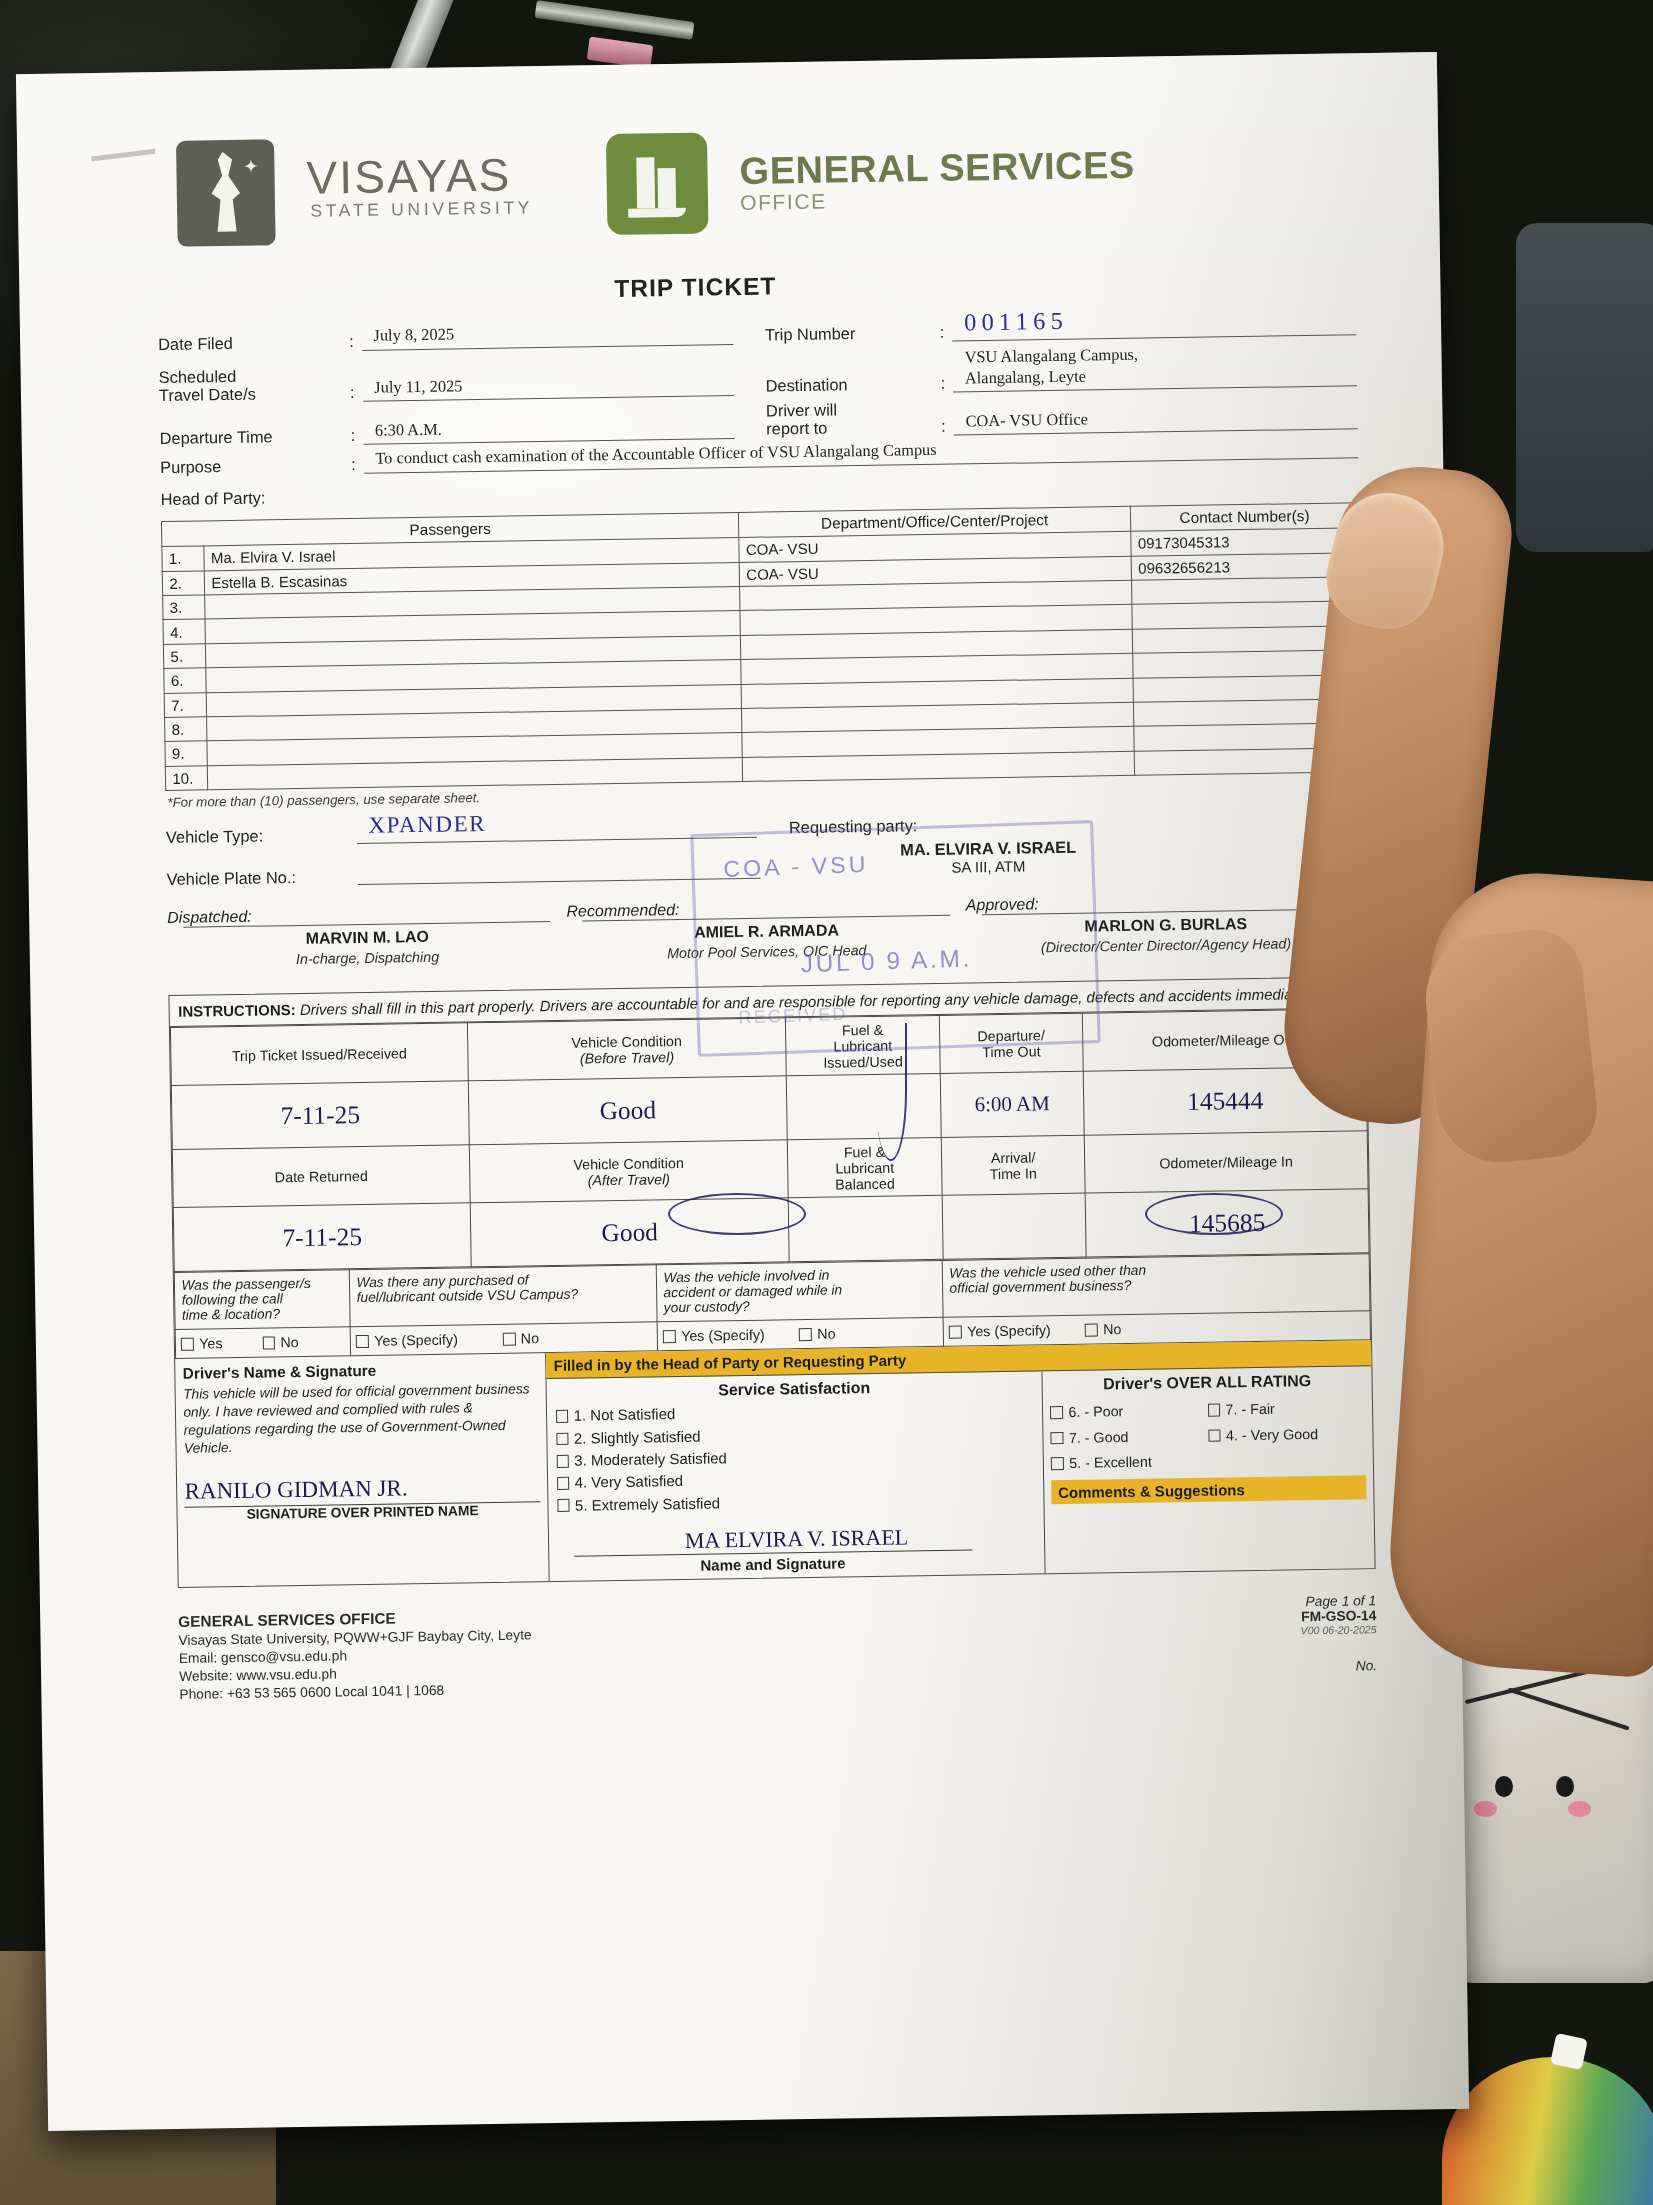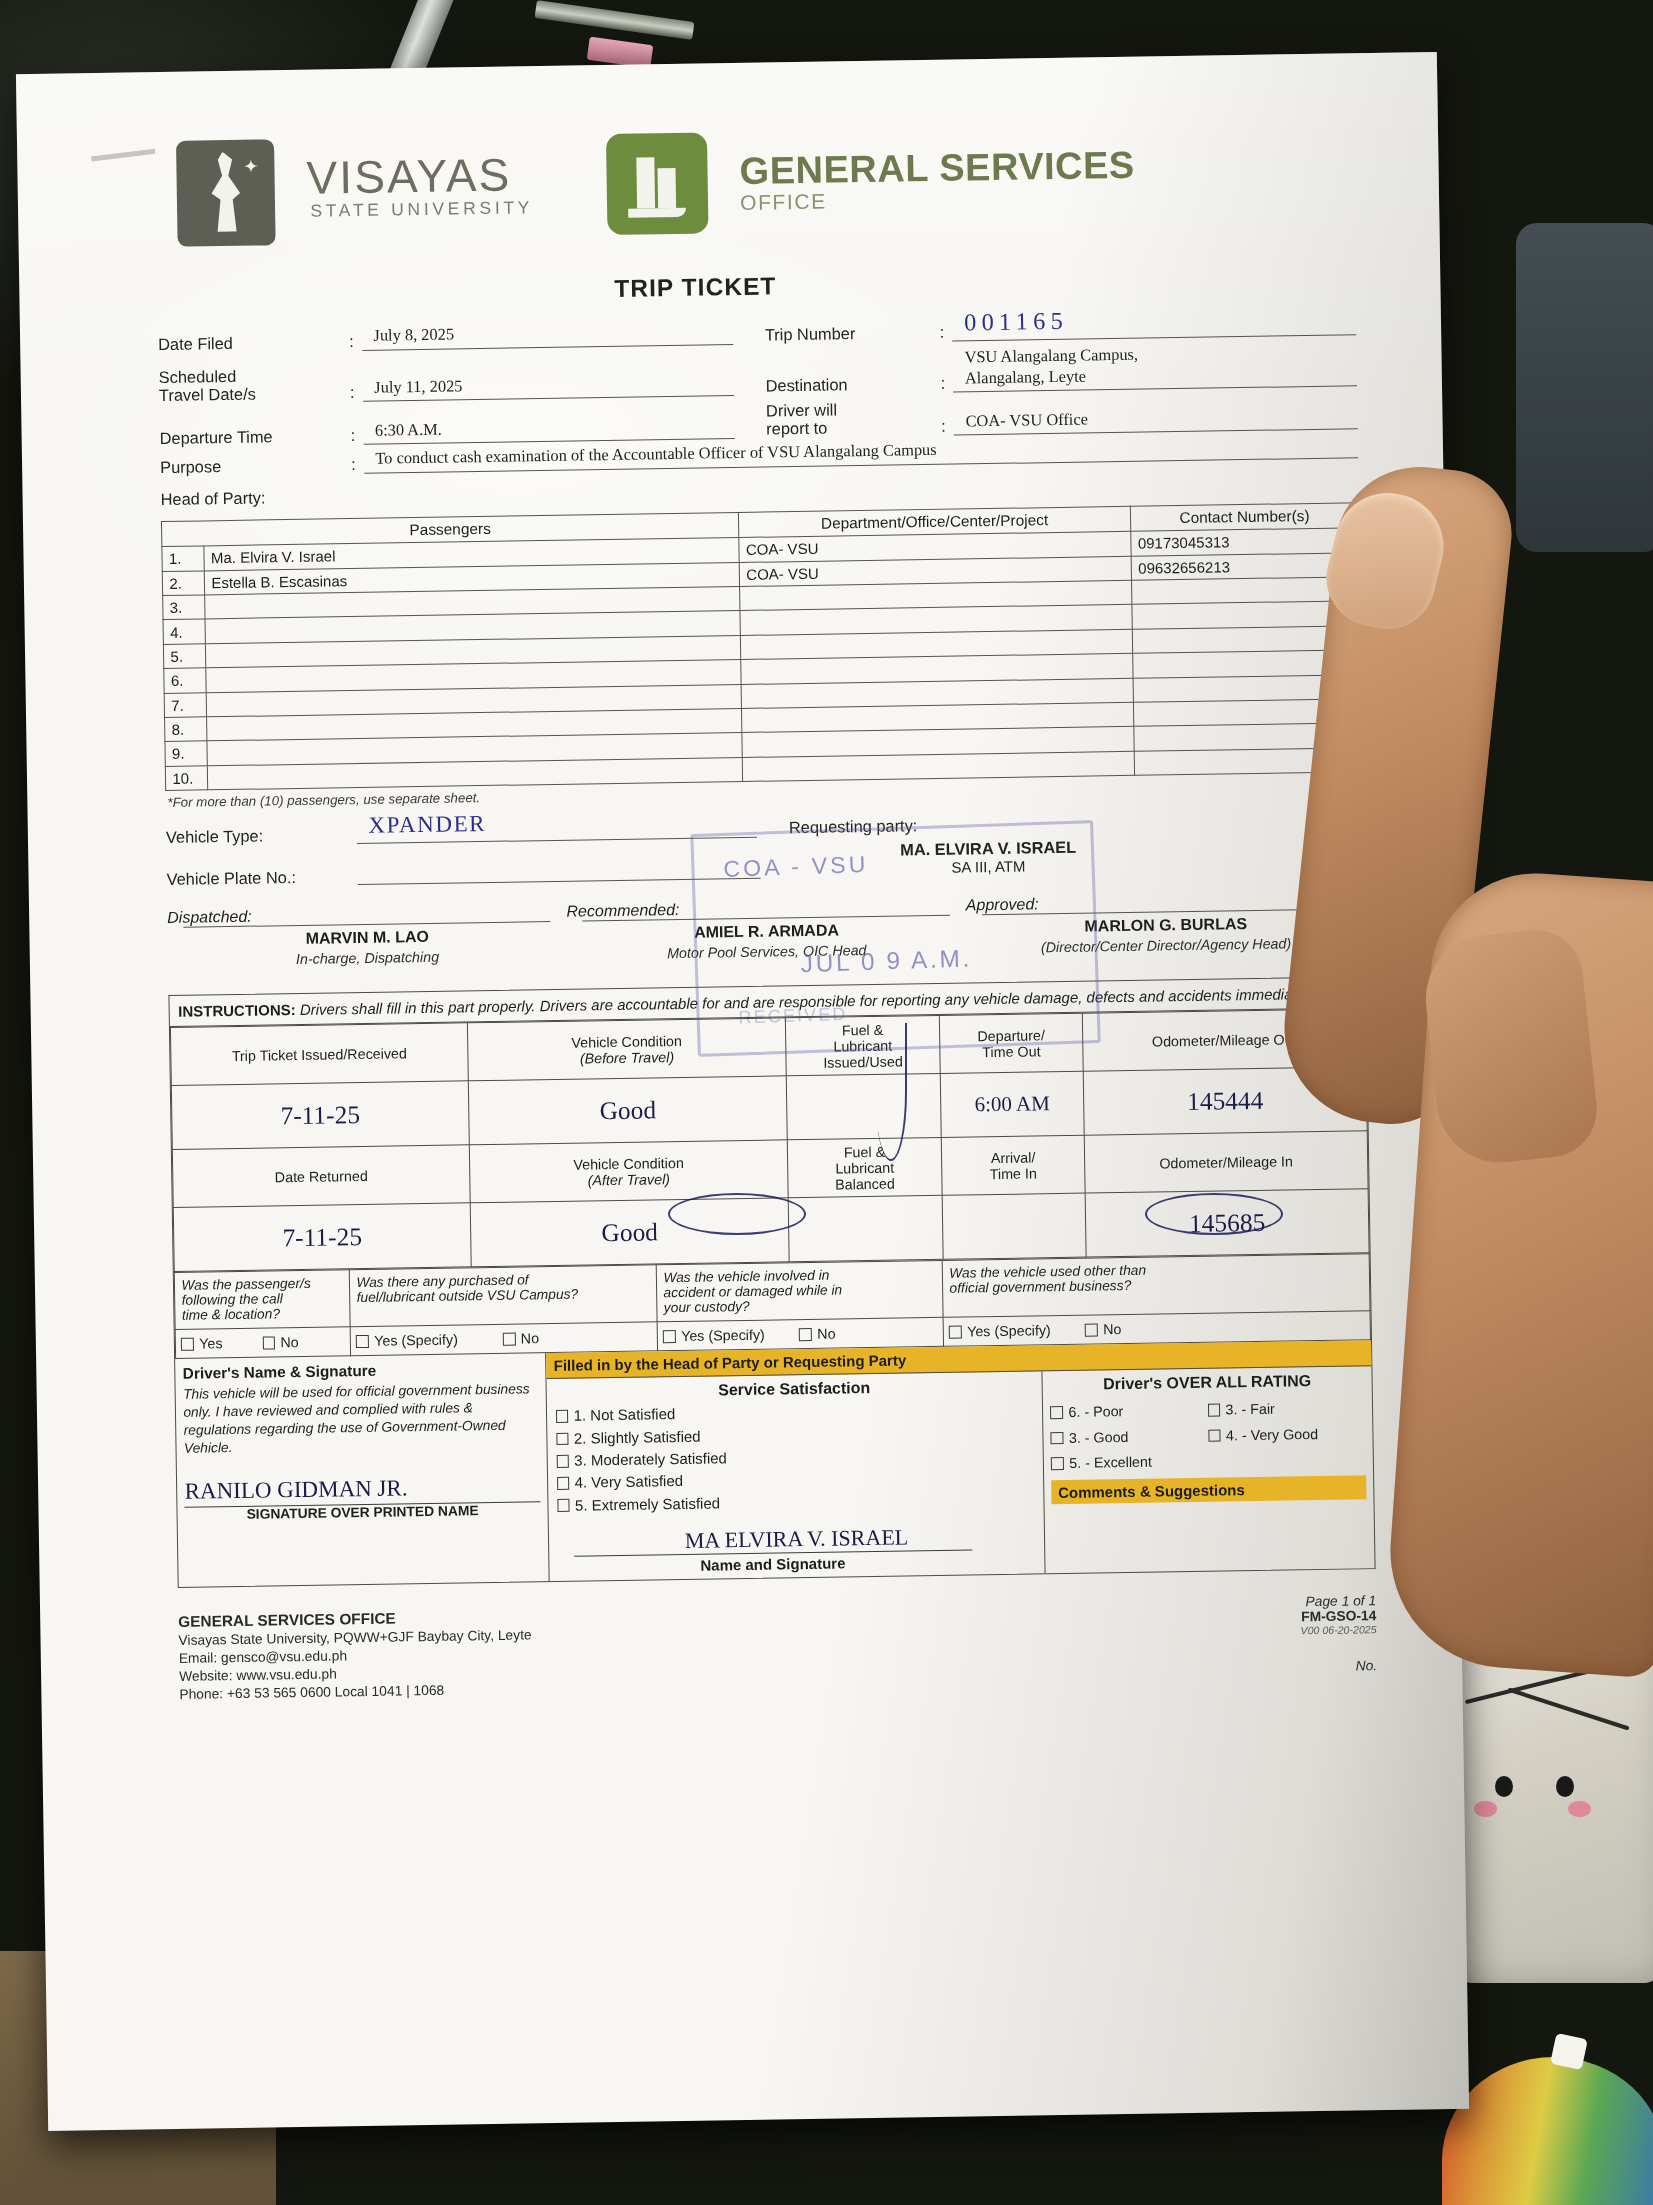--- a/index.html
+++ b/index.html
@@ -569,22 +569,22 @@
               <div class="opt"><span class="cb"></span><span>3. Moderately Satisfied</span></div>
               <div class="opt"><span class="cb"></span><span>4. Very Satisfied</span></div>
               <div class="opt"><span class="cb"></span><span>5. Extremely Satisfied</span></div>
               <div class="namehw">MA ELVIRA V. ISRAEL</div>
               <div class="namesig">Name and Signature</div>
             </div>
             <div class="rate">
               <div class="h">Driver's OVER ALL RATING</div>
               <div class="rgrid">
                 <div class="opt"><span class="cb"></span><span>6. - Poor</span></div>
-                <div class="opt"><span class="cb"></span><span>3. - Fair</span></div>
-                <div class="opt"><span class="cb"></span><span>3. - Good</span></div>
+                <div class="opt"><span class="cb"></span><span>7. - Fair</span></div>
+                <div class="opt"><span class="cb"></span><span>7. - Good</span></div>
                 <div class="opt"><span class="cb"></span><span>4. - Very Good</span></div>
                 <div class="opt"><span class="cb"></span><span>5. - Excellent</span></div>
               </div>
               <div class="cmt">Comments &amp; Suggestions</div>
             </div>
           </div>
         </div>
       </div>
     </div>
 

